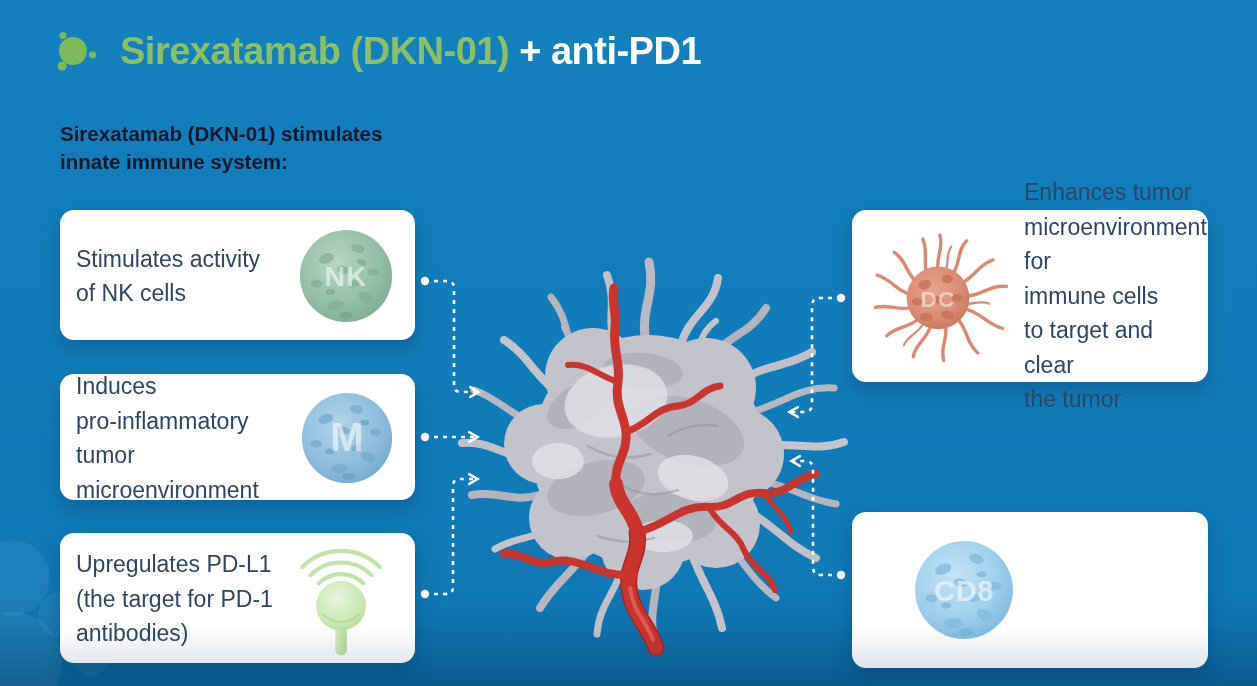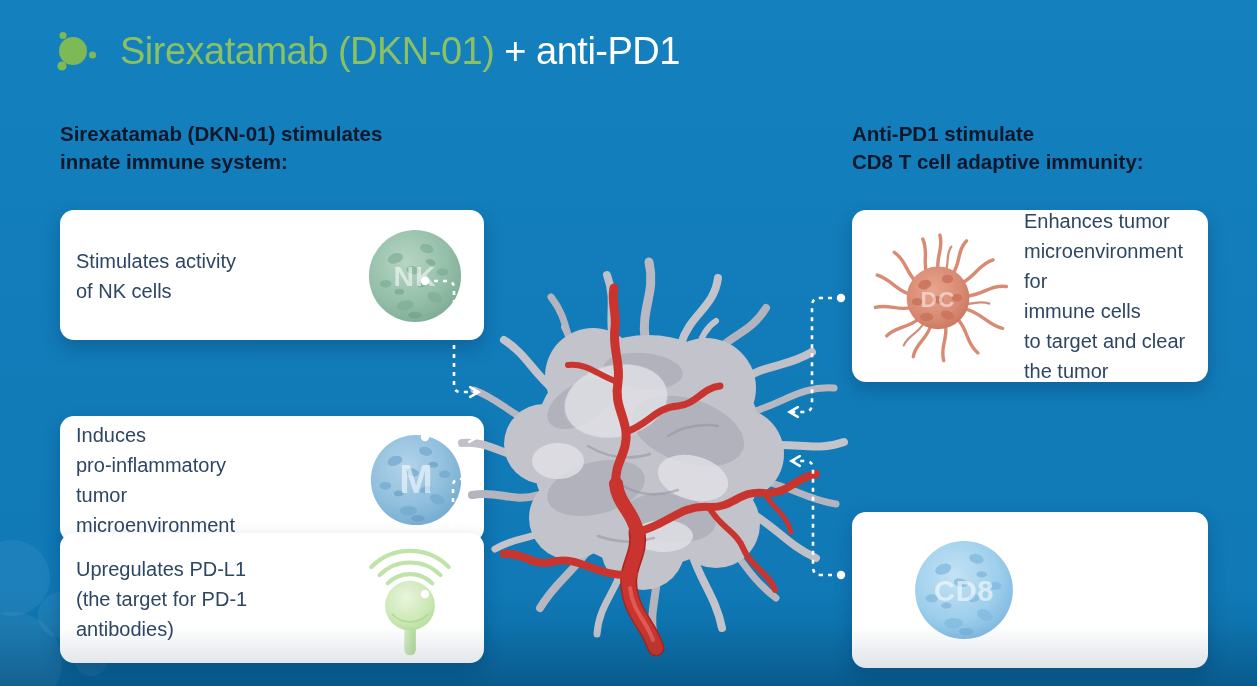--- a/index.html
+++ b/index.html
@@ -6,40 +6,40 @@
   body{
     width:1257px;height:686px;position:relative;overflow:hidden;
     font-family:"Liberation Sans","DejaVu Sans",sans-serif;
     background:linear-gradient(180deg,var(--c-background,#1480BE) 0%, #1079b6 86%, #0c6ba2 97%, #0a659b 100%);
   }
   .stage{position:absolute;inset:0;}
   
   .bubble{position:absolute;border-radius:50%;background:rgba(255,255,255,0.06);}
   
   .header{position:absolute;left:48px;top:22px;display:flex;align-items:center;gap:14px;}
-  .title{font-size:38px;font-weight:400;letter-spacing:-0.5px;white-space:nowrap;}
+  .title{font-size:38px;font-weight:700;letter-spacing:-0.5px;white-space:nowrap;}
   .title .drug{color:var(--c-accent_green,#8CC163);}
   .title .suffix{color:#ffffff;margin-left:10px;}
   
   .sec-heading{position:absolute;color:#0f172a;font-size:20.5px;font-weight:700;line-height:1.38;white-space:pre-line;}
   .sec-heading.left{left:60px;top:120px;width:420px;}
   .sec-heading.right{left:852px;top:120px;width:400px;}
   
   .card{
     position:absolute;background:#fff;border-radius:14px;
     box-shadow:0 8px 18px rgba(5,45,85,0.30);
     display:flex;align-items:center;box-sizing:border-box;
   }
   .card-text{
-    color:var(--c-card_text,#2D4663);font-size:20px;line-height:1.5;
+    color:var(--c-card_text,#2D4663);font-size:23px;line-height:1.5;
     white-space:pre-line;
   }
-  .card.l{left:60px;width:424px;padding:2px 20px 0 16px;justify-content:space-between;}
+  .card.l{left:60px;width:355px;padding:2px 20px 0 16px;justify-content:space-between;}
   .card.l1{top:210px;height:130px;}
-  .card.l2{top:374px;height:126px;margin-top:42px;}
+  .card.l2{top:374px;height:126px;}
   .card.l3{top:533px;height:130px;}
   .card.r{left:852px;width:356px;padding:0 14px 0 10px;gap:10px;}
   .card.r1{top:210px;height:172px;}
   .card.r2{top:512px;height:156px;padding-left:36px;}
   .cell-wrap{flex:0 0 auto;display:flex;align-items:center;justify-content:center;}
   
   .tumorfill{fill:var(--c-tumor_gray,#C3C3CC);}
   .vessel{stroke:var(--c-vessel_red,#C9352E);fill:none;stroke-linecap:round;stroke-linejoin:round;}
   .vessel-dark{stroke:#A8241F;fill:none;stroke-linecap:round;}
   .tentacle{fill:none;stroke-linecap:round;}
@@ -66,22 +66,20 @@
       <circle cx="14" cy="44" r="4.6" fill="#7DB954"></circle>
       <circle cx="44.5" cy="33" r="3.6" fill="#7DB954"></circle>
     </svg>
     <div class="title">
       <span class="drug">Sirexatamab (DKN-01)</span><span class="suffix">+ anti-PD1</span>
     </div>
   </div>
 
   <div class="sec-heading left">Sirexatamab (DKN-01) stimulates
 innate immune system:</div>
-  <div class="sec-heading right">Anti-PD1 stimulate
-CD8 T cell adaptive immunity:</div>
 
   <div class="card l l1">
     <div class="card-text">Stimulates activity
 of NK cells</div>
     <div class="cell-wrap">
       <svg width="98" height="98" viewBox="0 0 100 100" aria-hidden="true">
         <defs>
           <radialGradient id="gNK" cx="40%" cy="35%" r="75%">
             <stop offset="0%" stop-color="#B7D5C4"></stop>
               <stop offset="60%" stop-color="#94BFA8"></stop>

